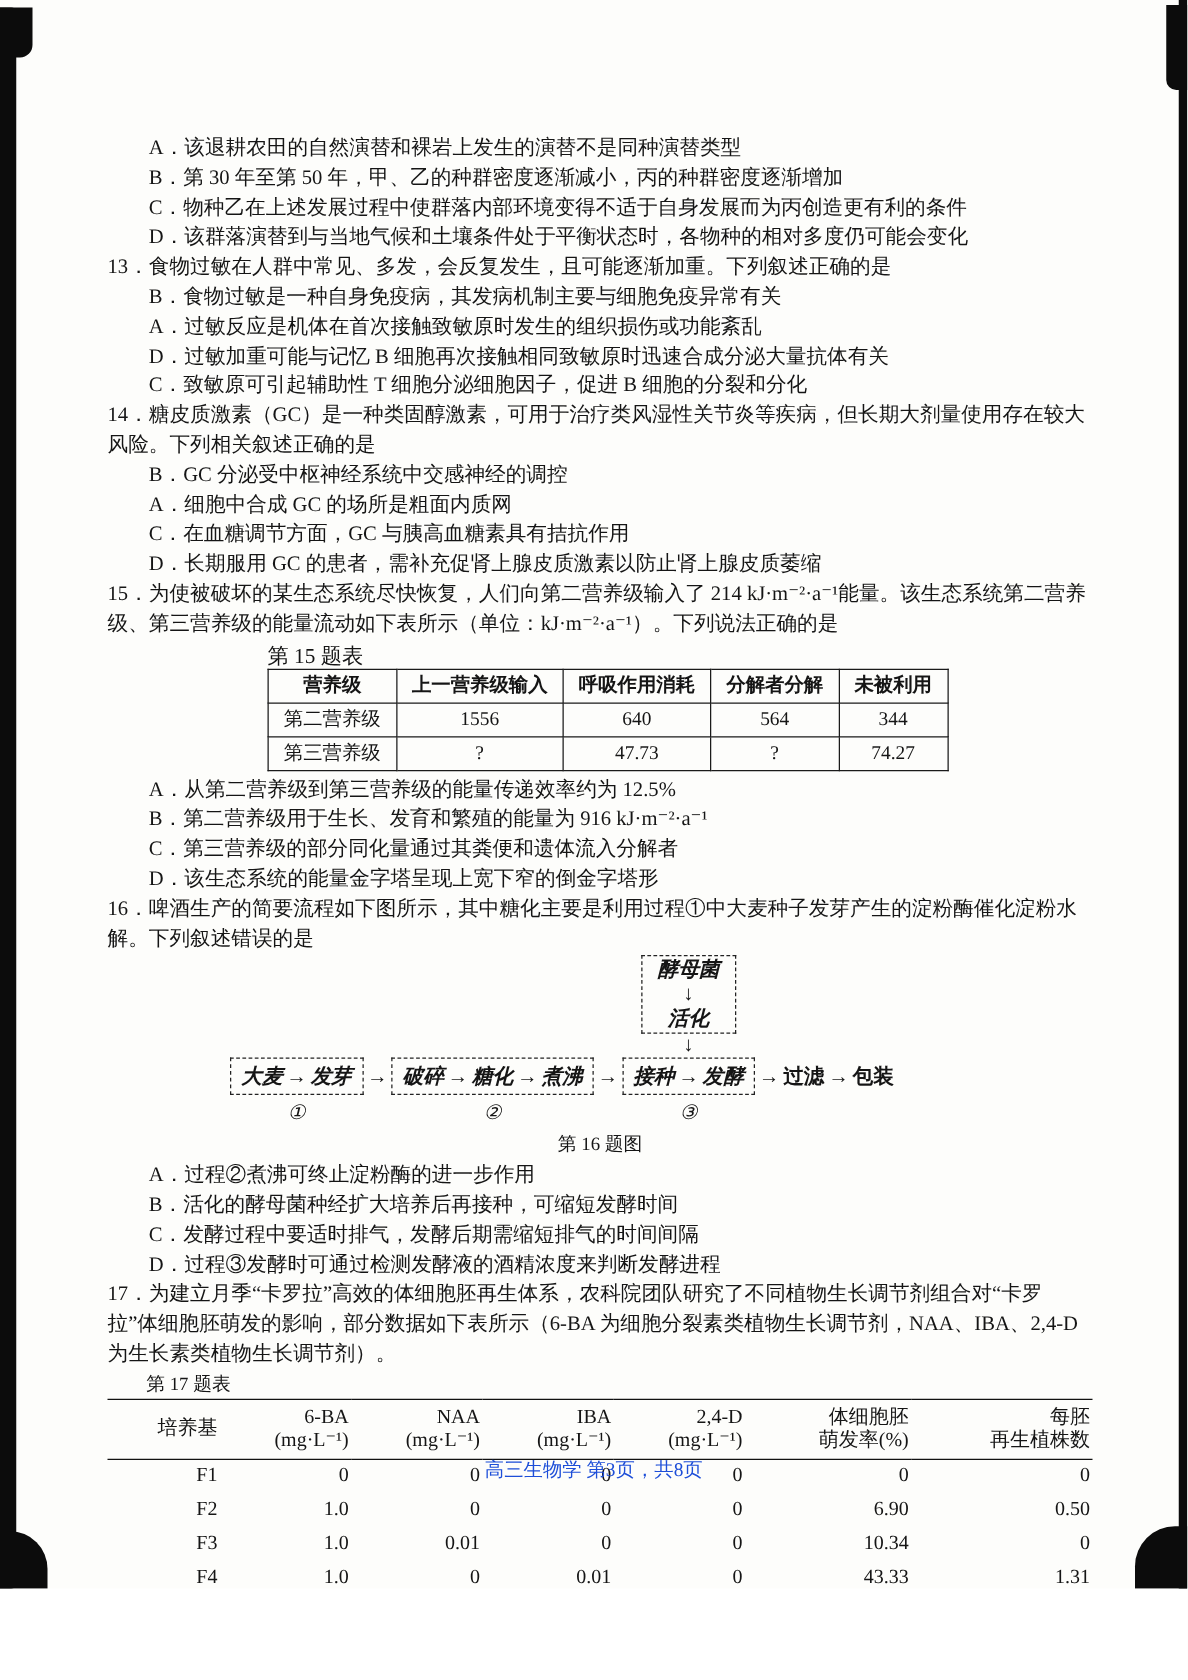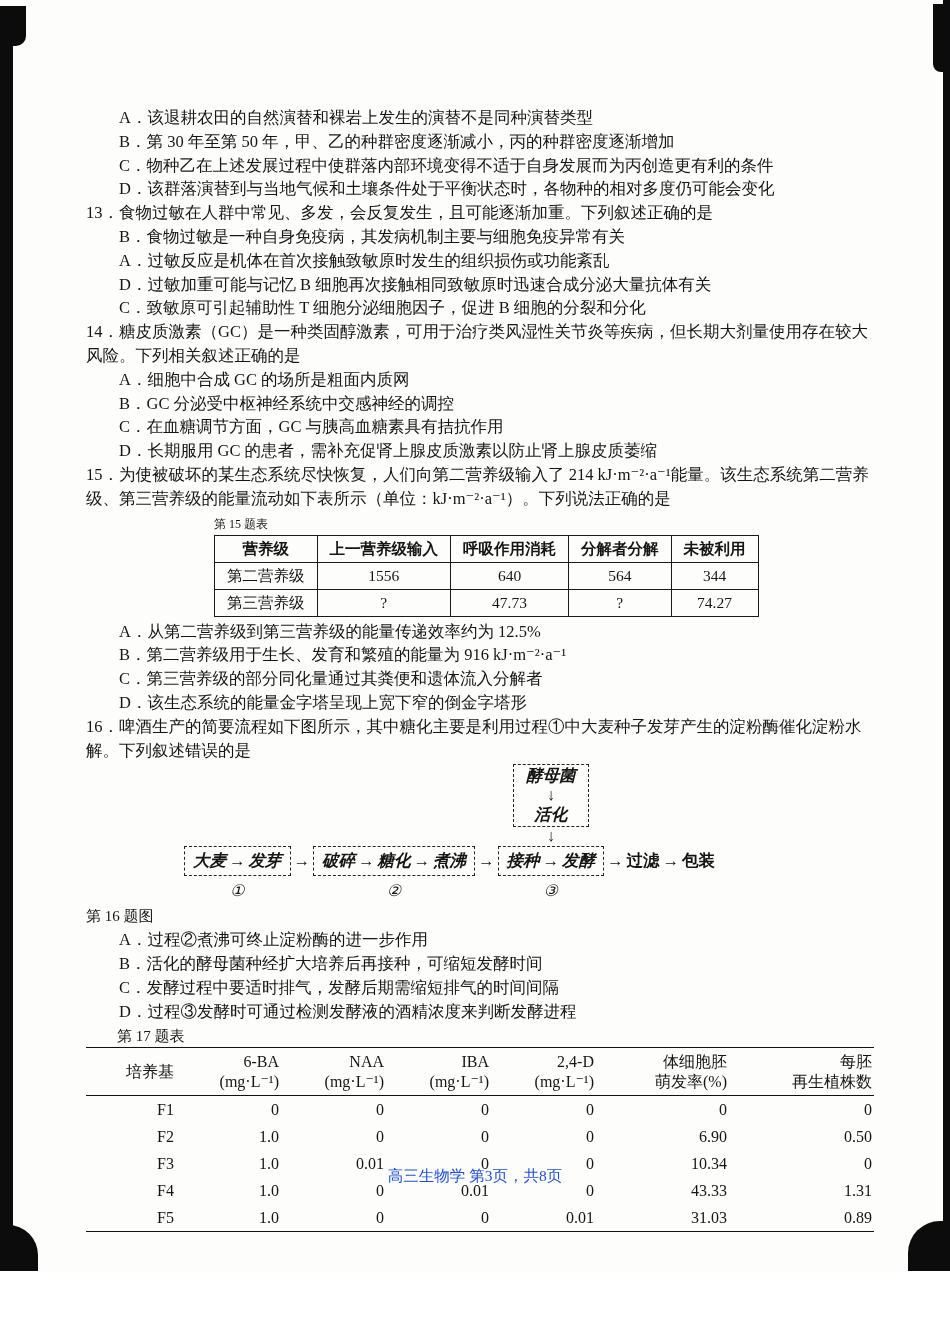--- a/index.html
+++ b/index.html
@@ -11,38 +11,38 @@
     font-family:"Liberation Serif","DejaVu Serif",serif;
     color:#151515;
   }
   .content { position:absolute; left:86px; top:106px; width:788px; font-size:16.5px; line-height:23.8px; }
   .question { }
   .stem { }
   .opt { margin-left:33px; }
 
   
   .t15-wrap { margin:3px 0 3px 128px; }
-  .t15-caption { font-size:12px; line-height:21px; }
+  .t15-caption { font-size:17px; line-height:21px; }
   table.t15 { border-collapse:collapse; font-size:15.5px; text-align:center; line-height:21px; }
   .t15 th, .t15 td { border:1.4px solid #1a1a1a; padding:2.5px 12px;margin-top:30px; }
   .t15 th { font-weight:bold; }
 
   
   .diagram { margin:4px 0 2px; }
   .flow-row { display:flex; align-items:center; width:max-content; margin:84px 0 30px 98px; position:relative; font-size:16.5px; }
   .step { font-weight:bold; white-space:nowrap; }
   .arr { font-weight:bold; padding:0 3px; }
   .arr::before { content:"→"; }
   .varr { line-height:1.1; font-weight:bold; }
   .varr::before { content:"↓"; }
   .grp { position:relative; display:inline-flex; align-items:center; border:1.6px dashed #222; padding:2px 8px;font-style:italic; }
   .grp-label { position:absolute; top:calc(100% + 4px); left:50%; transform:translateX(-50%); font-size:16px; font-weight:normal; }
   .yeast-wrap { position:absolute; bottom:calc(100% + 2px); left:0; right:0; display:flex; flex-direction:column; align-items:center; }
   .yeast-box { border:1.6px dashed #222; padding:1px 12px; display:flex; flex-direction:column; align-items:center; font-weight:bold; line-height:1.25; }
-  .fig-caption { font-size:15px; line-height:20px; }
+  .fig-caption { text-align:center; font-size:15px; line-height:20px; }
 
   
   .t17-caption { font-size:15px; line-height:21px; margin-top:3px;margin-left:31px; }
   table.t17 { width:100%; border-collapse:collapse; text-align:right; font-size:16px;
               border-top:1.7px solid #111; border-bottom:1.7px solid #111; }
   .t17 thead tr { border-bottom:1.3px solid #111; }
   .t17 th { font-weight:normal; white-space:pre-line; line-height:19.5px; padding:4px 2px; vertical-align:middle; }
   .t17 td { padding:2.5px 2px; line-height:22px; }
 
   .footer { position:absolute; bottom:84px; left:0; width:100%; text-align:center; font-size:15.5px; color:#1d4ed8; }
@@ -76,22 +76,22 @@
           <div class="opt">B．食物过敏是一种自身免疫病，其发病机制主要与细胞免疫异常有关</div>
           <div class="opt">A．过敏反应是机体在首次接触致敏原时发生的组织损伤或功能紊乱</div>
           <div class="opt">D．过敏加重可能与记忆 B 细胞再次接触相同致敏原时迅速合成分泌大量抗体有关</div>
           <div class="opt">C．致敏原可引起辅助性 T 细胞分泌细胞因子，促进 B 细胞的分裂和分化</div>
         </div>
     </div>
 
     <div class="question">
       <div class="stem">14．糖皮质激素（GC）是一种类固醇激素，可用于治疗类风湿性关节炎等疾病，但长期大剂量使用存在较大风险。下列相关叙述正确的是</div>
       <div>
+          <div class="opt">B．GC 分泌受中枢神经系统中交感神经的调控</div>
           <div class="opt">A．细胞中合成 GC 的场所是粗面内质网</div>
-          <div class="opt">B．GC 分泌受中枢神经系统中交感神经的调控</div>
           <div class="opt">C．在血糖调节方面，GC 与胰高血糖素具有拮抗作用</div>
           <div class="opt">D．长期服用 GC 的患者，需补充促肾上腺皮质激素以防止肾上腺皮质萎缩</div>
         </div>
     </div>
 
     <div class="question">
       <div class="stem">15．为使被破坏的某生态系统尽快恢复，人们向第二营养级输入了 214 kJ·m⁻²·a⁻¹能量。该生态系统第二营养级、第三营养级的能量流动如下表所示（单位：kJ·m⁻²·a⁻¹）。下列说法正确的是</div>
 
       <div class="t15-wrap">
         <div class="t15-caption">第 15 题表</div>
@@ -184,20 +184,21 @@
 
       <div>
           <div class="opt">A．过程②煮沸可终止淀粉酶的进一步作用</div>
           <div class="opt">B．活化的酵母菌种经扩大培养后再接种，可缩短发酵时间</div>
           <div class="opt">C．发酵过程中要适时排气，发酵后期需缩短排气的时间间隔</div>
           <div class="opt">D．过程③发酵时可通过检测发酵液的酒精浓度来判断发酵进程</div>
         </div>
     </div>
 
     <div class="question">
+      <div class="stem">17．为建立月季“卡罗拉”高效的体细胞胚再生体系，农科院团队研究了不同植物生长调节剂组合对“卡罗拉”体细胞胚萌发的影响，部分数据如下表所示（6-BA 为细胞分裂素类植物生长调节剂，NAA、IBA、2,4-D 为生长素类植物生长调节剂）。</div>
       <div class="t17-caption">第 17 题表</div>
       <table class="t17">
         <colgroup>
           <col style="width:90px">
             <col style="width:105px">
             <col style="width:105px">
           <col style="width:105px">
             <col style="width:105px">
             <col style="width:133px">
             <col style="width:145px">

